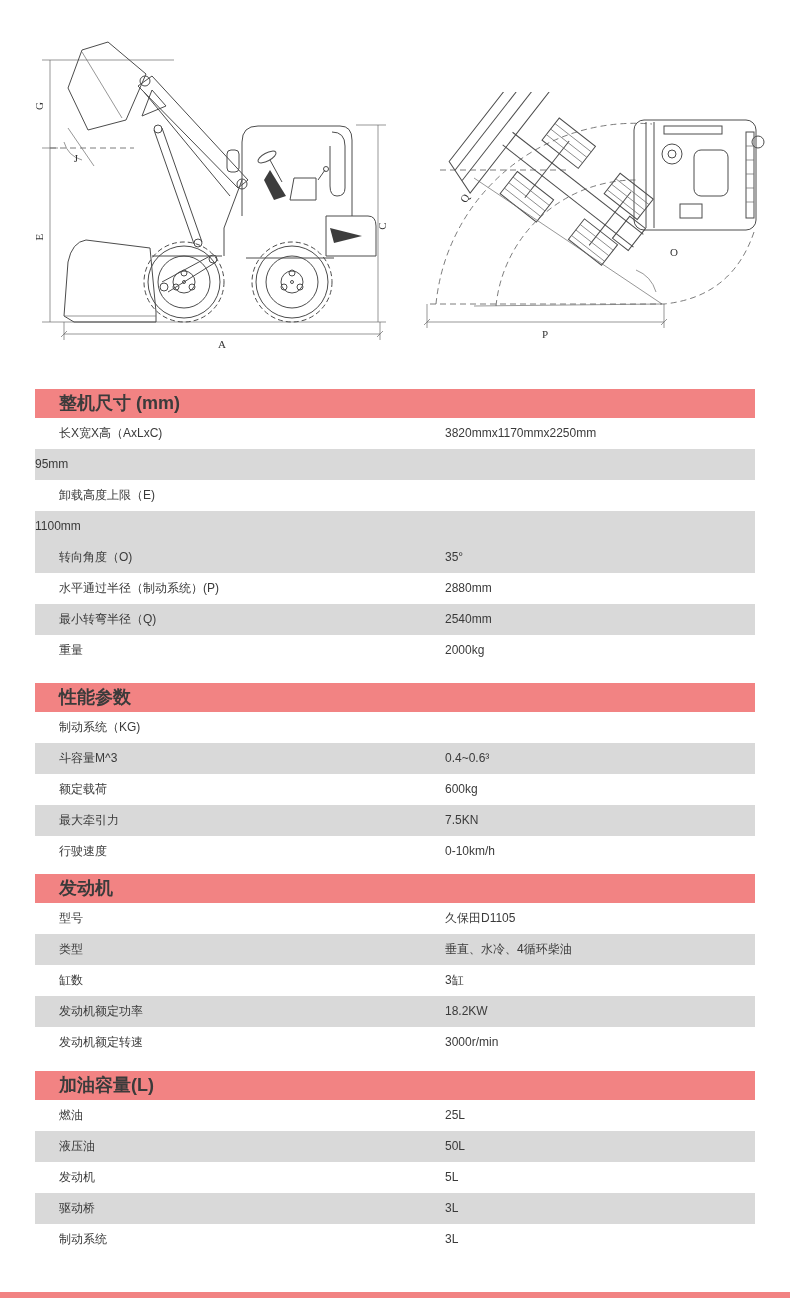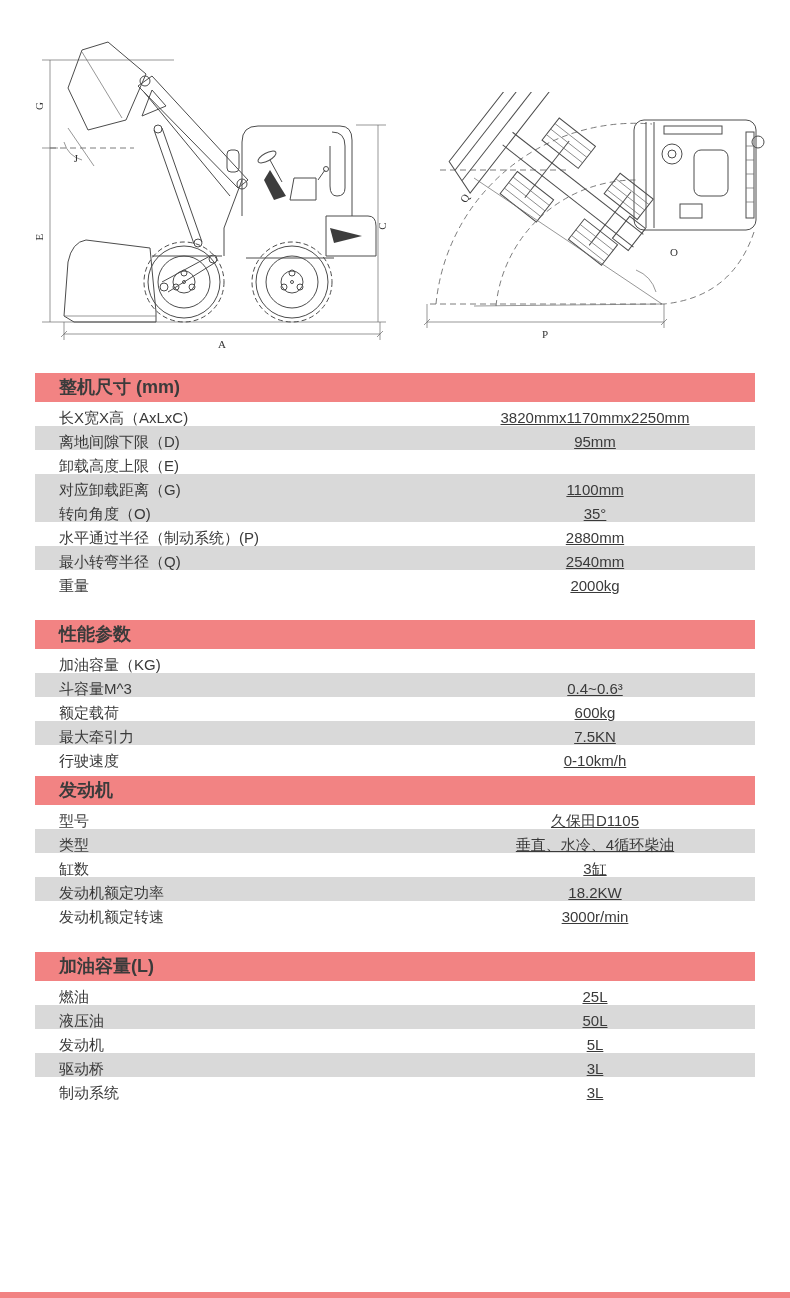--- a/index.html
+++ b/index.html
@@ -19,24 +19,24 @@
   .dash{stroke:#5a5a5a;stroke-width:.8;fill:none;stroke-dasharray:6 4;}
   .dimtxt{font-family:"Liberation Serif","DejaVu Serif",serif;font-size:11px;fill:#333;stroke:none;}
   .fillblk{fill:#3d3d3d;stroke:none;}
   
   .spec-table{position:absolute;left:35px;top:373px;width:720px;}
   .sec-header{
     height:29px;line-height:29px;background:var(--accent,#f28383);
     color:#3b3b3b;font-size:18px;font-weight:bold;padding-left:24px;
     box-sizing:border-box;
   }
-  .spec-row{display:flex;height:24px;line-height:31px;font-size:15px;}
+  .spec-row{display:flex;height:31px;line-height:31px;font-size:12px;}
   .spec-row.alt{background:var(--rowalt,#d9d9d9);}
   .spec-label{flex:1;padding-left:24px;white-space:nowrap;}
-  .spec-value{width:300px;margin-right:10px;text-align:center;white-space:nowrap;text-decoration:underline;}
+  .spec-value{width:300px;margin-right:10px;white-space:nowrap;}
   
   .footer-bar{
     position:absolute;left:0;bottom:0;width:790px;height:6px;
     background:var(--accent,#f28383);
   }
 </style>
 </head>
 <body>
 
 <div class="diagram" id="side-view">
@@ -198,58 +198,56 @@
     <line class="thin" x1="15" y1="212" x2="15" y2="236"></line>
     <line class="thin" x1="252" y1="212" x2="252" y2="236"></line>
     <line class="thin" x1="15" y1="230" x2="252" y2="230"></line>
     <line class="thin" x1="12" y1="233" x2="18" y2="227"></line>
     <line class="thin" x1="249" y1="233" x2="255" y2="227"></line>
     <text class="dimtxt" x="133" y="246" text-anchor="middle">P</text>
   </svg>
 </div>
 
 <div class="spec-table">
-    <div class="section" style="margin-top: 0px;">
+    <div class="section" style="margin-top: 16px;">
       <div class="sec-header">整机尺寸 (mm)</div>
       <div class="spec-row">
         <div class="spec-label">长X宽X高（AxLxC)</div>
         <div class="spec-value">3820mmx1170mmx2250mm</div>
       </div>
       <div class="spec-row alt">
-        <div class="spec-label">离地间隙下限（D)</div>
         <div class="spec-value">95mm</div>
       </div>
       <div class="spec-row">
         <div class="spec-label">卸载高度上限（E)</div>
       </div>
       <div class="spec-row alt">
-        <div class="spec-label">对应卸载距离（G)</div>
         <div class="spec-value">1100mm</div>
       </div>
       <div class="spec-row alt">
         <div class="spec-label">转向角度（O)</div>
         <div class="spec-value">35°</div>
       </div>
       <div class="spec-row">
         <div class="spec-label">水平通过半径（制动系统）(P)</div>
         <div class="spec-value">2880mm</div>
       </div>
       <div class="spec-row alt">
         <div class="spec-label">最小转弯半径（Q)</div>
         <div class="spec-value">2540mm</div>
       </div>
       <div class="spec-row">
         <div class="spec-label">重量</div>
         <div class="spec-value">2000kg</div>
       </div>
     </div>
-    <div class="section" style="margin-top: 26px;">
+    <div class="section" style="margin-top: 17px;">
       <div class="sec-header">性能参数</div>
       <div class="spec-row">
-        <div class="spec-label">加油容量（KG)</div>
+        <div class="spec-label">制动系统（KG)</div>
         <div class="spec-value"></div>
       </div>
       <div class="spec-row alt">
         <div class="spec-label">斗容量M^3</div>
         <div class="spec-value">0.4~0.6³</div>
       </div>
       <div class="spec-row">
         <div class="spec-label">额定载荷</div>
         <div class="spec-value">600kg</div>
       </div>
@@ -278,21 +276,21 @@
       </div>
       <div class="spec-row alt">
         <div class="spec-label">发动机额定功率</div>
         <div class="spec-value">18.2KW</div>
       </div>
       <div class="spec-row">
         <div class="spec-label">发动机额定转速</div>
         <div class="spec-value">3000r/min</div>
       </div>
     </div>
-    <div class="section" style="margin-top: 27px;">
+    <div class="section" style="margin-top: 13px;">
       <div class="sec-header">加油容量(L)</div>
       <div class="spec-row">
         <div class="spec-label">燃油</div>
         <div class="spec-value">25L</div>
       </div>
       <div class="spec-row alt">
         <div class="spec-label">液压油</div>
         <div class="spec-value">50L</div>
       </div>
       <div class="spec-row">

